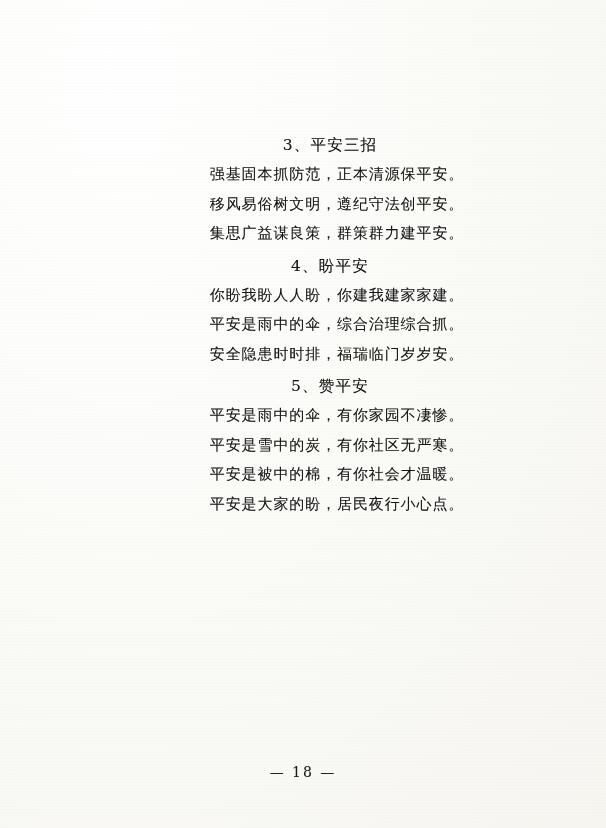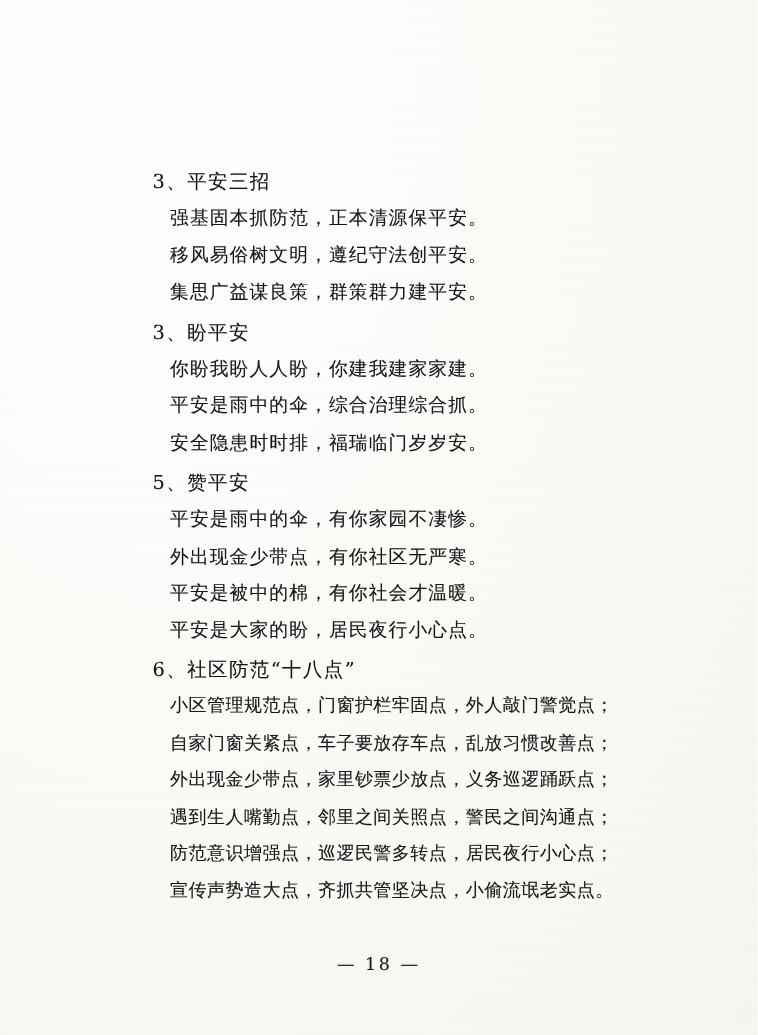--- a/index.html
+++ b/index.html
@@ -67,58 +67,50 @@
     top: 748px;
     text-align: center;
     font-size: 14px;
     letter-spacing: 2px;
     color: #1b1b1b;
     margin-top: 16px;
   }
   
   .heading, .line, .footer {
     text-shadow: 0 0 0.6px rgba(0,0,0,0.28);
+    text-align: center;
   }
 </style>
 </head>
 <body>
 
 <div class="page">
   <div class="page-noise"></div>
 
   <div class="content">
 
     <div class="section">
       <div class="heading">3、平安三招</div>
       <div class="line">强基固本抓防范，正本清源保平安。</div>
       <div class="line">移风易俗树文明，遵纪守法创平安。</div>
       <div class="line">集思广益谋良策，群策群力建平安。</div>
     </div>
 
     <div class="section">
-      <div class="heading">3、盼平安</div>
+      <div class="heading">4、盼平安</div>
       <div class="line">你盼我盼人人盼，你建我建家家建。</div>
       <div class="line">平安是雨中的伞，综合治理综合抓。</div>
       <div class="line">安全隐患时时排，福瑞临门岁岁安。</div>
     </div>
 
     <div class="section">
       <div class="heading">5、赞平安</div>
       <div class="line">平安是雨中的伞，有你家园不凄惨。</div>
-      <div class="line">外出现金少带点，有你社区无严寒。</div>
+      <div class="line">平安是雪中的炭，有你社区无严寒。</div>
       <div class="line">平安是被中的棉，有你社会才温暖。</div>
       <div class="line">平安是大家的盼，居民夜行小心点。</div>
     </div>
 
-    <div class="section">
-      <div class="heading">6、社区防范“十八点”</div>
-      <div class="line wide">小区管理规范点，门窗护栏牢固点，外人敲门警觉点；</div>
-      <div class="line wide">自家门窗关紧点，车子要放存车点，乱放习惯改善点；</div>
-      <div class="line wide">外出现金少带点，家里钞票少放点，义务巡逻踊跃点；</div>
-      <div class="line wide">遇到生人嘴勤点，邻里之间关照点，警民之间沟通点；</div>
-      <div class="line wide">防范意识增强点，巡逻民警多转点，居民夜行小心点；</div>
-      <div class="line wide">宣传声势造大点，齐抓共管坚决点，小偷流氓老实点。</div>
-    </div>
 
   </div>
 
   <div class="footer">— 18 —</div>
 </div>
 
 </body></html>

